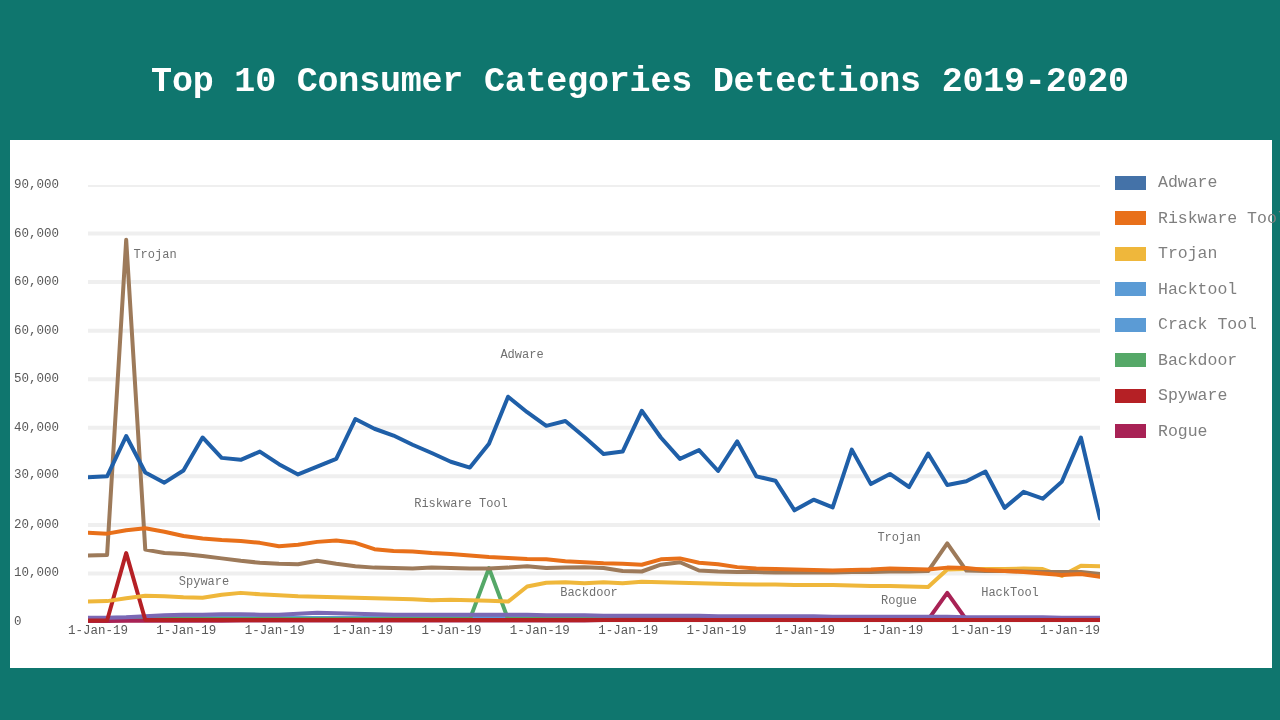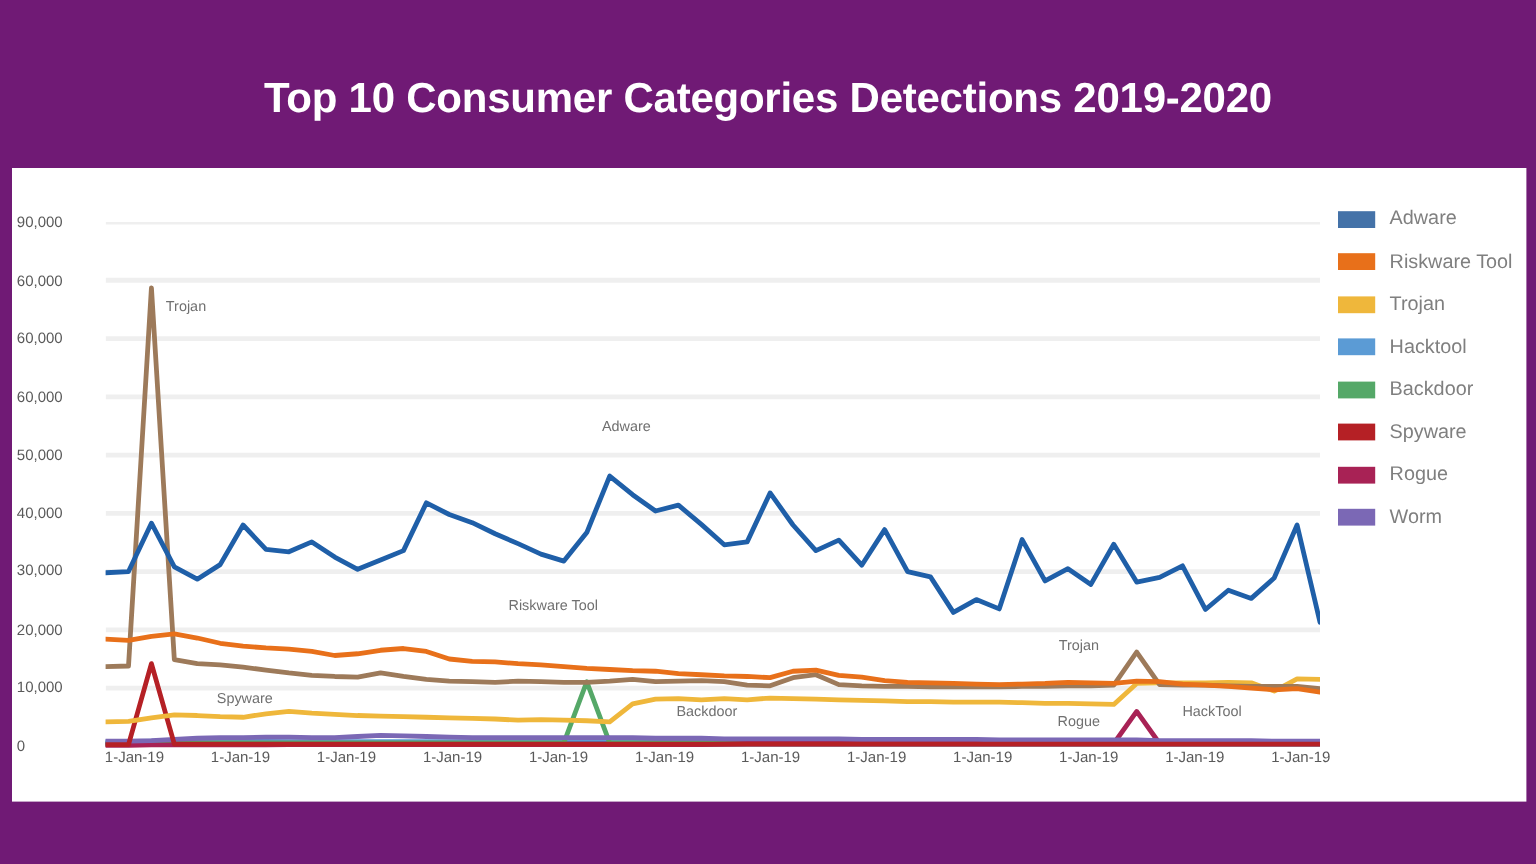--- a/index.html
+++ b/index.html
@@ -7,21 +7,22 @@
     margin: 0; padding: 0;
     width: 1280px; height: 720px;
     overflow: hidden;
     font-family: "Liberation Sans", sans-serif;
   }
   body { background: #5B8FCB; }
 
   #slide {
     position: relative;
     width: 1280px; height: 720px;
-    background: #701a75;
+    background: #0f766e;
+    font-family: Liberation Mono, monospace;
   }
 
   #title {
     position: absolute;
     left: 0; top: 62px;
     width: 1280px;
     text-align: center;
     color: #FFFFFF;
     font-size: 35px;
     font-weight: bold;
@@ -51,21 +52,21 @@
     text-align: left;
     font-size: 12.5px;
     color: #595959;
     transform: translateY(-50%);
     white-space: nowrap;
   }
   #ylabels { position: absolute; left: 0; top: 45px; width: 74px; height: 437px; }
 
   #xlabels {
     position: absolute;
-    left: 90px; top: 484px;
+    left: 76px; top: 484px;
     width: 1012px; height: 22px;
   }
   .xlabel {
     position: absolute;
     font-size: 12.5px;
     color: #595959;
     transform: translateX(-50%);
     white-space: nowrap;
     top: 0;
   }
@@ -185,31 +186,31 @@
         </div>
         <div class="legend-item">
           <span class="legend-swatch" style="background: rgb(239, 183, 59);"></span>
           <span class="legend-label">Trojan</span>
         </div>
         <div class="legend-item">
           <span class="legend-swatch" style="background: rgb(91, 155, 213);"></span>
           <span class="legend-label">Hacktool</span>
         </div>
         <div class="legend-item">
+          <span class="legend-swatch" style="background: rgb(91, 155, 213);"></span>
+          <span class="legend-label">Crack Tool</span>
+        </div>
+        <div class="legend-item">
           <span class="legend-swatch" style="background: rgb(85, 168, 104);"></span>
           <span class="legend-label">Backdoor</span>
         </div>
         <div class="legend-item">
           <span class="legend-swatch" style="background: rgb(181, 32, 37);"></span>
           <span class="legend-label">Spyware</span>
         </div>
         <div class="legend-item">
           <span class="legend-swatch" style="background: rgb(168, 34, 85);"></span>
           <span class="legend-label">Rogue</span>
         </div>
-        <div class="legend-item">
-          <span class="legend-swatch" style="background: rgb(123, 104, 181);"></span>
-          <span class="legend-label">Worm</span>
-        </div>
       </div>
   </div>
 
 </div>
 
 </body></html>

